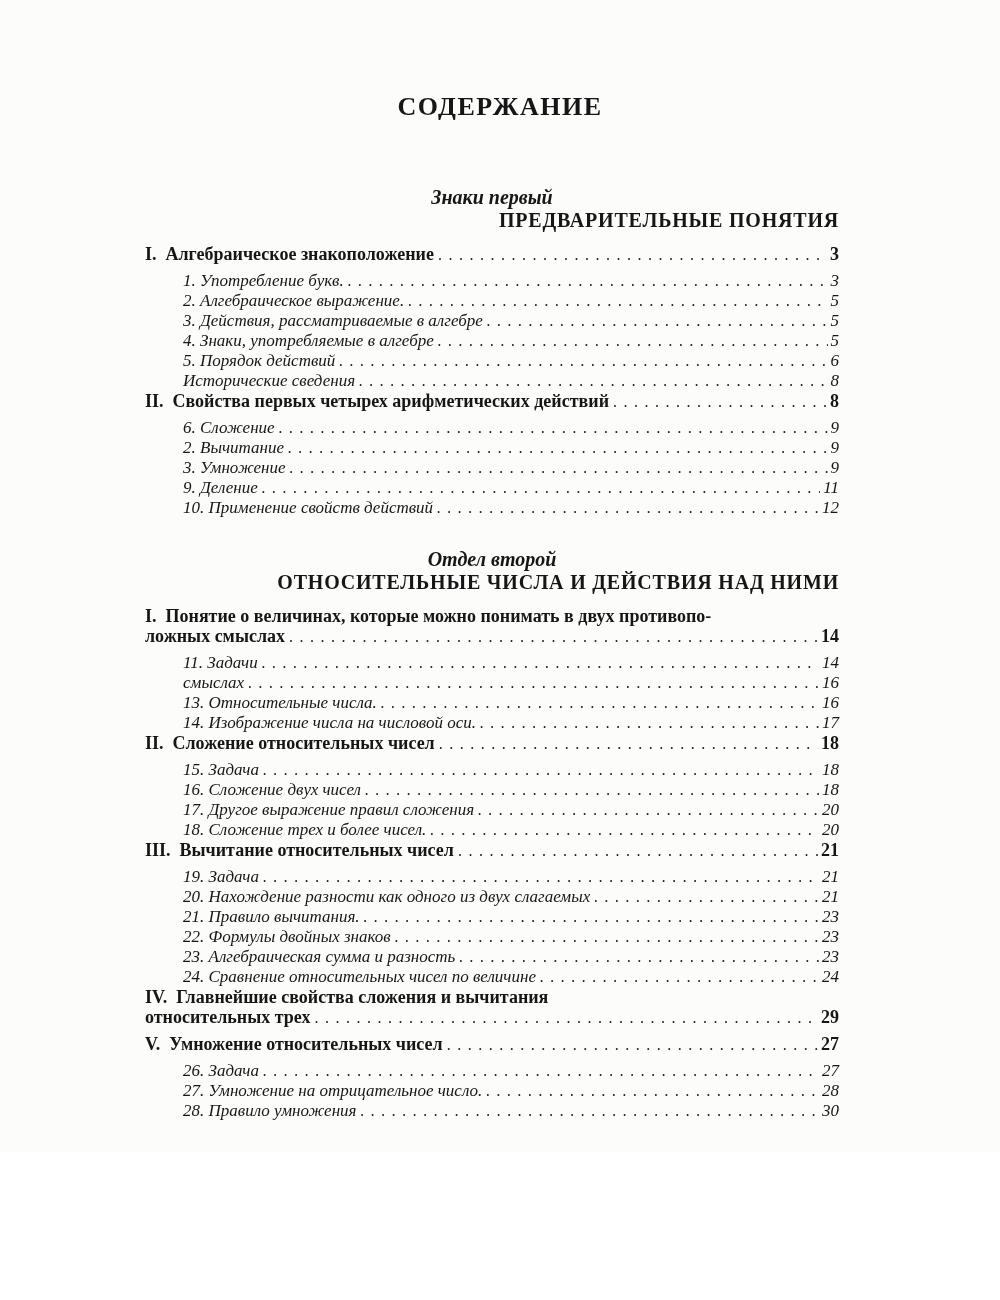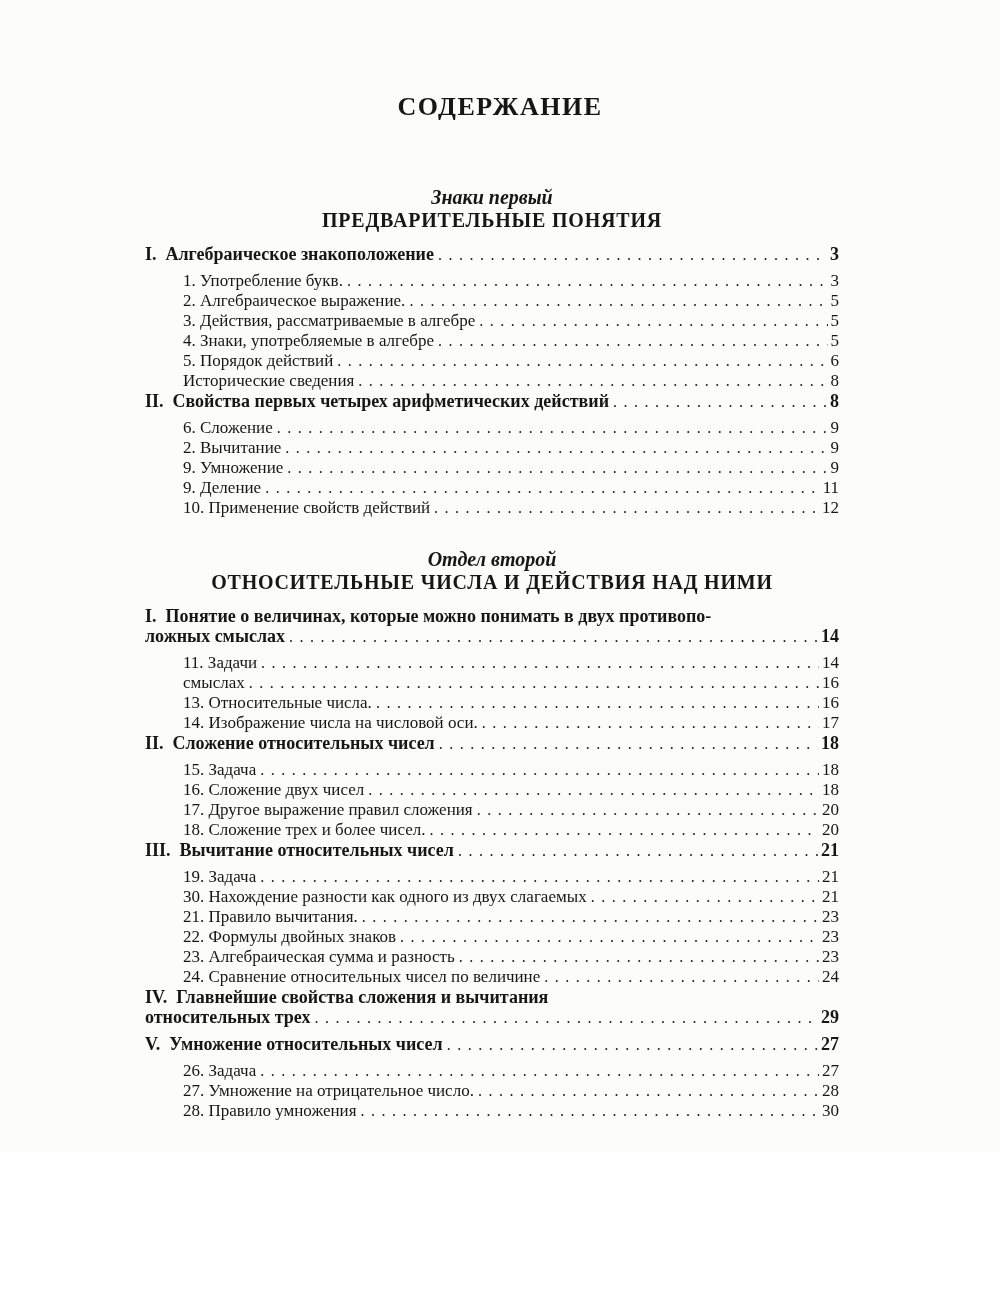--- a/index.html
+++ b/index.html
@@ -33,21 +33,21 @@
     width: 694px;
   }
   .part-subtitle {
     text-align: center;
     font-weight: bold;
     font-style: italic;
     font-size: 20px;
     line-height: 22px;
   }
   .part-title {
-    text-align: center;
+    text-align: right;
     font-weight: bold;
     font-size: 20px;
     line-height: 24px;
     letter-spacing: 0.8px;
     margin-bottom: 12px;
   }
   .part-second {
     margin-top: 30px;
   }
   .entry {
@@ -55,20 +55,21 @@
     line-height: 20px;
   }
   .entry.section {
     font-weight: bold;
     font-size: 18px;
     margin-top: 0;
     margin-bottom: 6px;
   }
   .entry.item {
     padding-left: 38px;
+    font-style: italic;
   }
   .line {
     display: flex;
     align-items: baseline;
   }
   .line .text {
     white-space: nowrap;
   }
   .line .dots {
     flex: 1 1 auto;
@@ -172,21 +173,21 @@
           </div>
           <div class="entry item">
             <div class="line">
               <span class="text">2. Вычитание</span>
               <span class="dots"></span>
               <span class="page-num">9</span>
             </div>
           </div>
           <div class="entry item">
             <div class="line">
-              <span class="text">9. Умножение</span>
+              <span class="text">3. Умножение</span>
               <span class="dots"></span>
               <span class="page-num">9</span>
             </div>
           </div>
           <div class="entry item">
             <div class="line">
               <span class="text">9. Деление</span>
               <span class="dots"></span>
               <span class="page-num">11</span>
             </div>
@@ -287,21 +288,21 @@
           </div>
           <div class="entry item">
             <div class="line">
               <span class="text">19. Задача</span>
               <span class="dots"></span>
               <span class="page-num">21</span>
             </div>
           </div>
           <div class="entry item">
             <div class="line">
-              <span class="text">30. Нахождение разности как одного из двух слагаемых</span>
+              <span class="text">20. Нахождение разности как одного из двух слагаемых</span>
               <span class="dots"></span>
               <span class="page-num">21</span>
             </div>
           </div>
           <div class="entry item">
             <div class="line">
               <span class="text">21. Правило вычитания.</span>
               <span class="dots"></span>
               <span class="page-num">23</span>
             </div>

